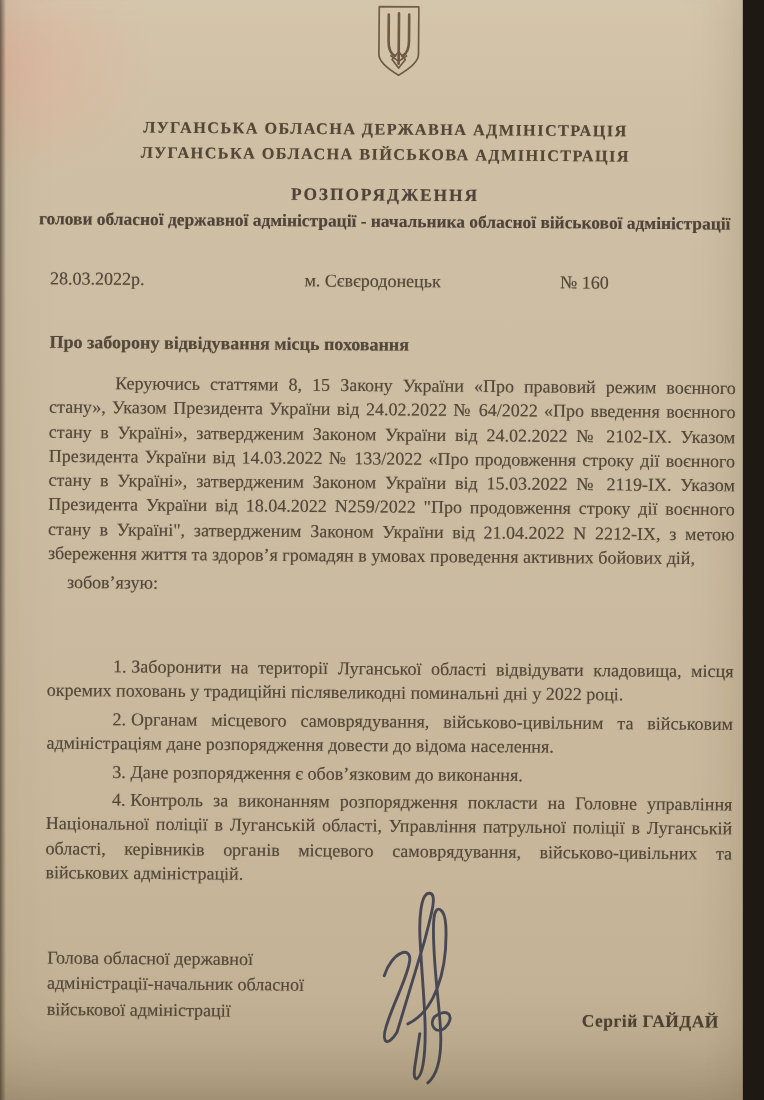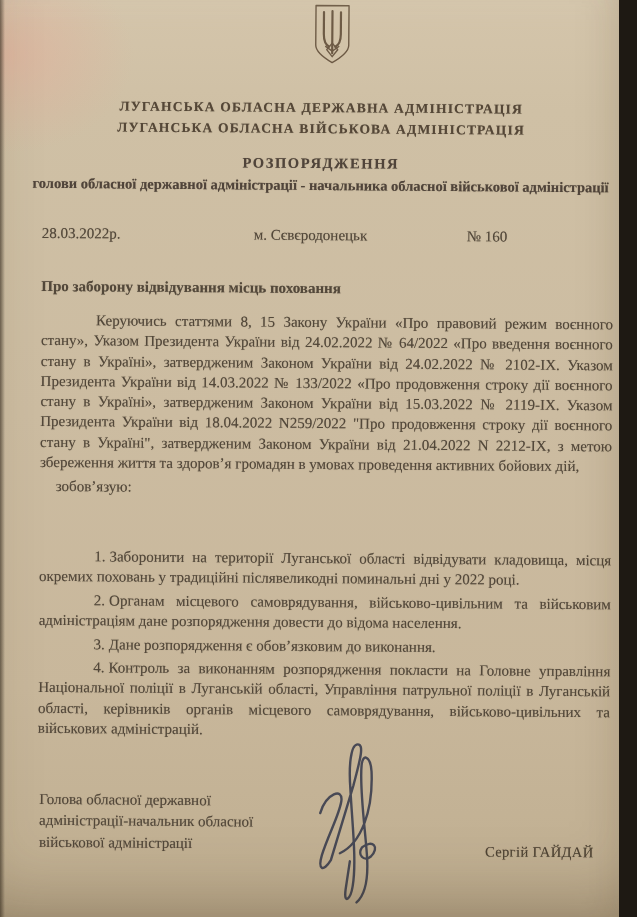--- a/index.html
+++ b/index.html
@@ -52,21 +52,21 @@
   .subject{position:absolute;top:280px;left:40px;width:572px;font-weight:bold;font-size:15px;}
   .preamble{
     position:absolute;top:312px;left:40px;width:572px;margin:0;
     font-size:15px;line-height:20.3px;text-align:justify;text-indent:55px;
   }
   .oblige{position:absolute;top:480px;left:40px;font-size:15px;margin-left:16px;}
   .items{position:absolute;top:548px;left:40px;width:572px;font-size:15px;line-height:20.4px;}
   .items p{margin:0 0 3px;text-align:justify;text-indent:55px;}
   .items .num{padding-right:4px;}
   .signoff{position:absolute;top:791px;left:42px;font-size:15px;line-height:21.4px;}
-  .sig-name{position:absolute;top:842px;left:488px;font-weight:normal;font-size:14.5px;letter-spacing:.4px;color:#4e4334;}
+  .sig-name{position:absolute;top:842px;left:488px;font-weight:bold;font-size:14.5px;letter-spacing:.4px;color:#4e4334;}
   .signature{position:absolute;left:303px;top:731px;width:118px;height:184px;}
 </style>
 </head>
 <body>
 
 <div class="photo">
   <div class="edge-left"></div>
 
   <div class="doc">
 

